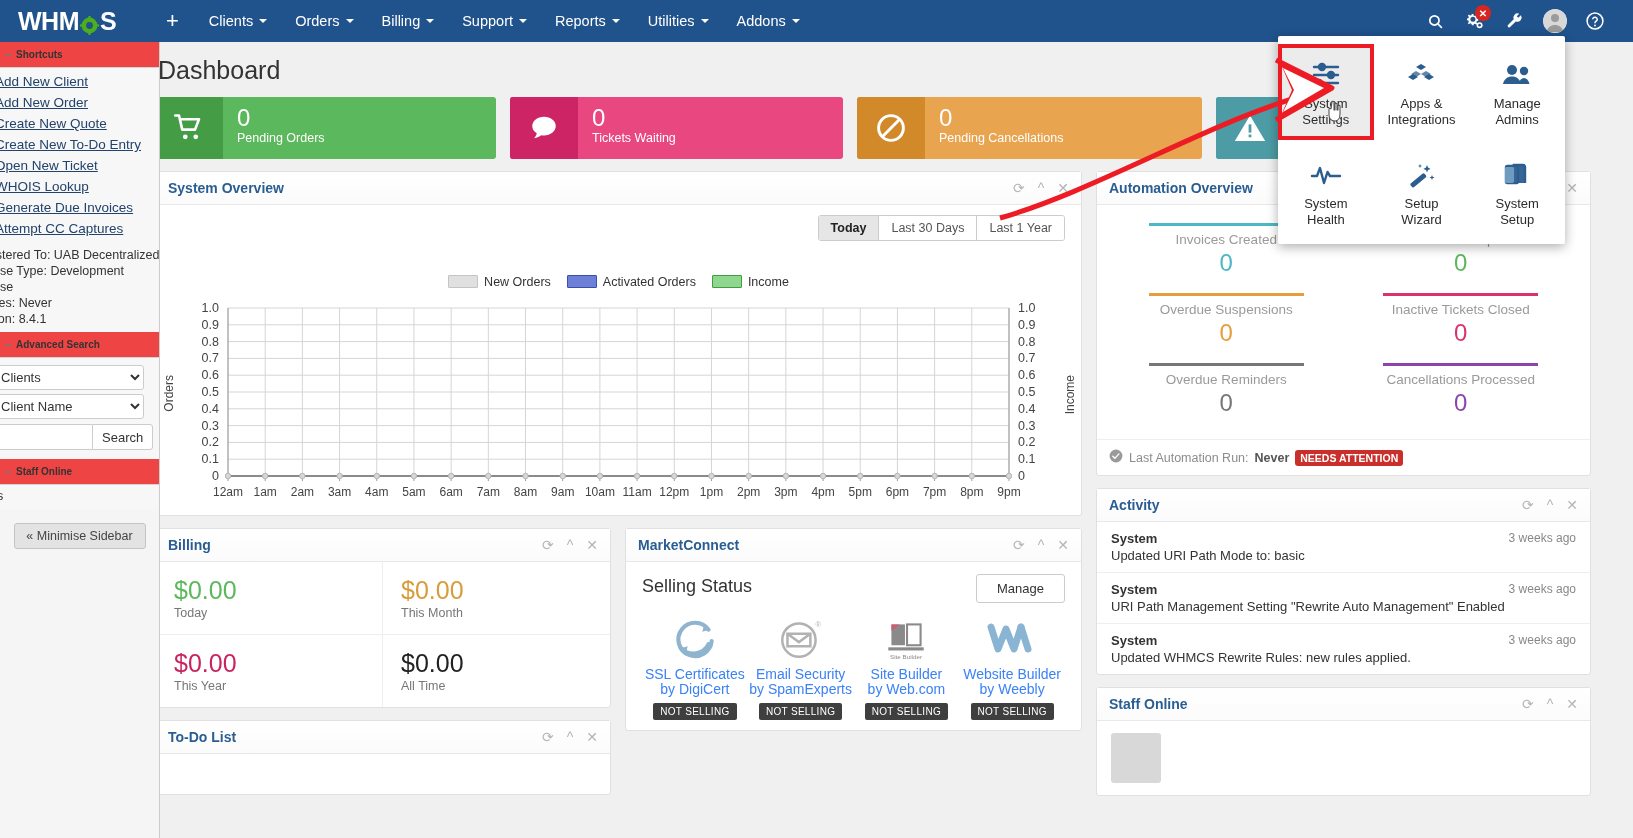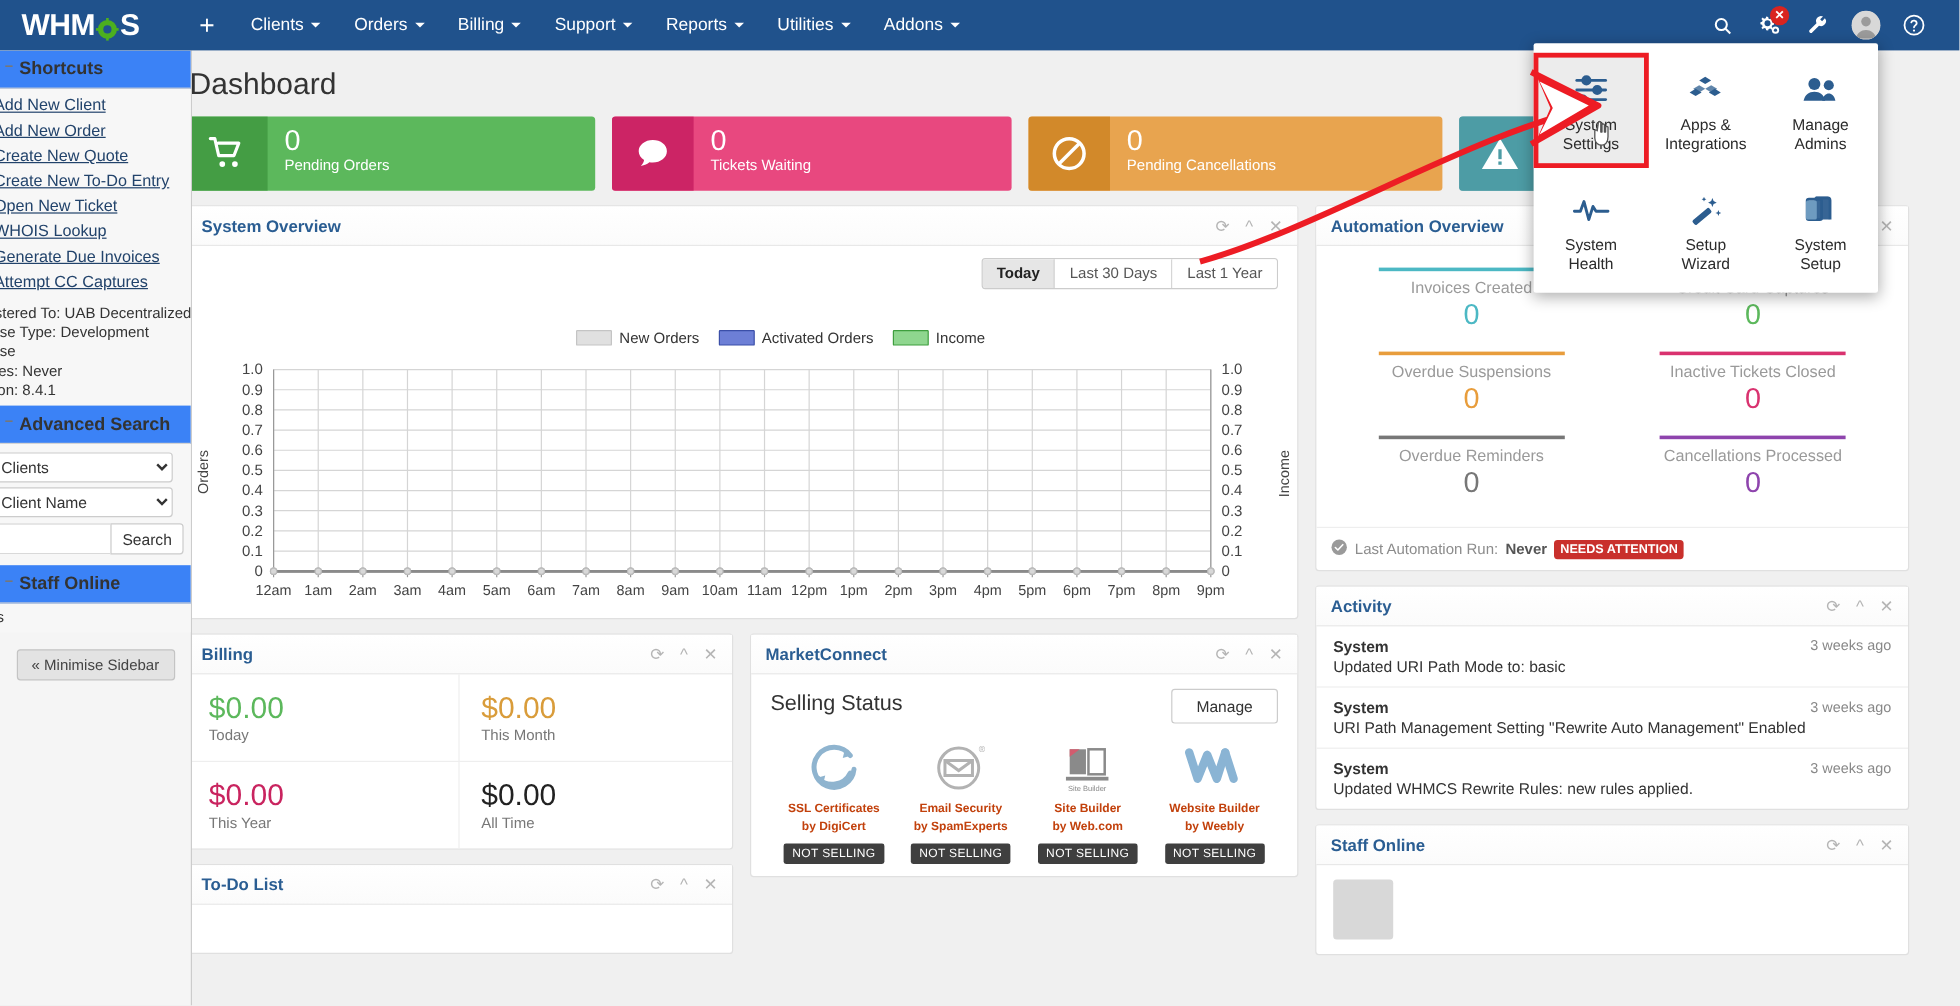--- a/index.html
+++ b/index.html
@@ -56,22 +56,22 @@
     display: flex; align-items: flex-end; justify-content: center; overflow: hidden;
   }
 
   
   .sidebar {
     position: absolute; top: 42px; left: 0; width: 160px; height: 796px;
     background: #f5f5f5; border-right: 1px solid #ccc; overflow: hidden;
     z-index: 20;
   }
   .sb-head {
-    background: #3b82f6; border-bottom: 1px solid #d4d4d4;
-    padding: 7px 10px 7px 16px; font-weight: bold; font-size: 15px; color: #333;
+    background: #ef4444; border-bottom: 1px solid #d4d4d4;
+    padding: 7px 10px 7px 16px; font-weight: bold; font-size: 10px; color: #333;
     position: relative;
   }
   .sb-head:before {
     content: "−"; position: absolute; left: 4px; top: 6px; color: #777; font-size: 12px;
   }
   .sb-body { background: #f7f7f7; padding: 3px 0 5px 0; }
   .sb-link {
     display: block; padding: 3px 8px 3px 0px; margin-left: -5px;
     color: #22436b; text-decoration: underline; font-size: 13.5px;
     white-space: nowrap; cursor: pointer;
@@ -139,21 +139,21 @@
     border: 1px solid #ccc; border-radius: 3px; overflow: hidden; background: #fff;
   }
   .rangebtns div {
     padding: 5px 12px; font-size: 12.5px; color: #555; cursor: pointer;
     border-right: 1px solid #ccc; background: #fff;
   }
   .rangebtns div:last-child { border-right: none; }
   .rangebtns div.active { background: #e6e6e6; color: #222; font-weight: bold; }
   .legend {
     position: absolute; top: 70px; left: 0; width: 100%;
-    display: flex; justify-content: center; gap: 16px; font-size: 12.5px; color: #333; margin-left: 32px;
+    display: flex; justify-content: center; gap: 16px; font-size: 12.5px; color: #333;
   }
   .legend i { display: inline-block; width: 30px; height: 13px; margin-right: 6px; vertical-align: -2px; border-radius: 1px;}
   .plot { position: absolute; left: 0; top: 95px; width: 100%; height: 210px; }
   .axlabel {
     position: absolute; font-size: 12px; color: #444;
     writing-mode: vertical-rl; transform: rotate(180deg);
   }
 
   
   .autogrid { display: flex; flex-wrap: wrap; padding: 18px 12px 6px 12px; }
@@ -189,21 +189,21 @@
   .mcbody { padding: 14px 16px 10px 16px; position: relative; }
   .mctitle { font-size: 18px; color: #333; }
   .mcmanage {
     position: absolute; right: 16px; top: 12px; padding: 6px 20px;
     border: 1px solid #ccc; border-radius: 3px; background: #fff;
     font-size: 13px; cursor: pointer; color:#333;
   }
   .mcgrid { display: flex; margin-top: 14px; }
   .mcitem { flex: 1; text-align: center; }
   .mcicon { height: 56px; display: flex; align-items: center; justify-content: center; }
-  .mclbl { font-size: 10px; color: #c2410c; line-height: 15px; font-weight: bold; }
+  .mclbl { font-size: 14px; color: #3b82f6; line-height: 15px; }
   .mctag {
     display: inline-block; margin-top: 6px; background: #3f3f3f; color: #fff;
     font-size: 10px; padding: 3px 7px; border-radius: 2px; letter-spacing: .3px;
   }
 
   
   .staffrow { padding: 12px 14px; }
 
   
   .dropdown {

